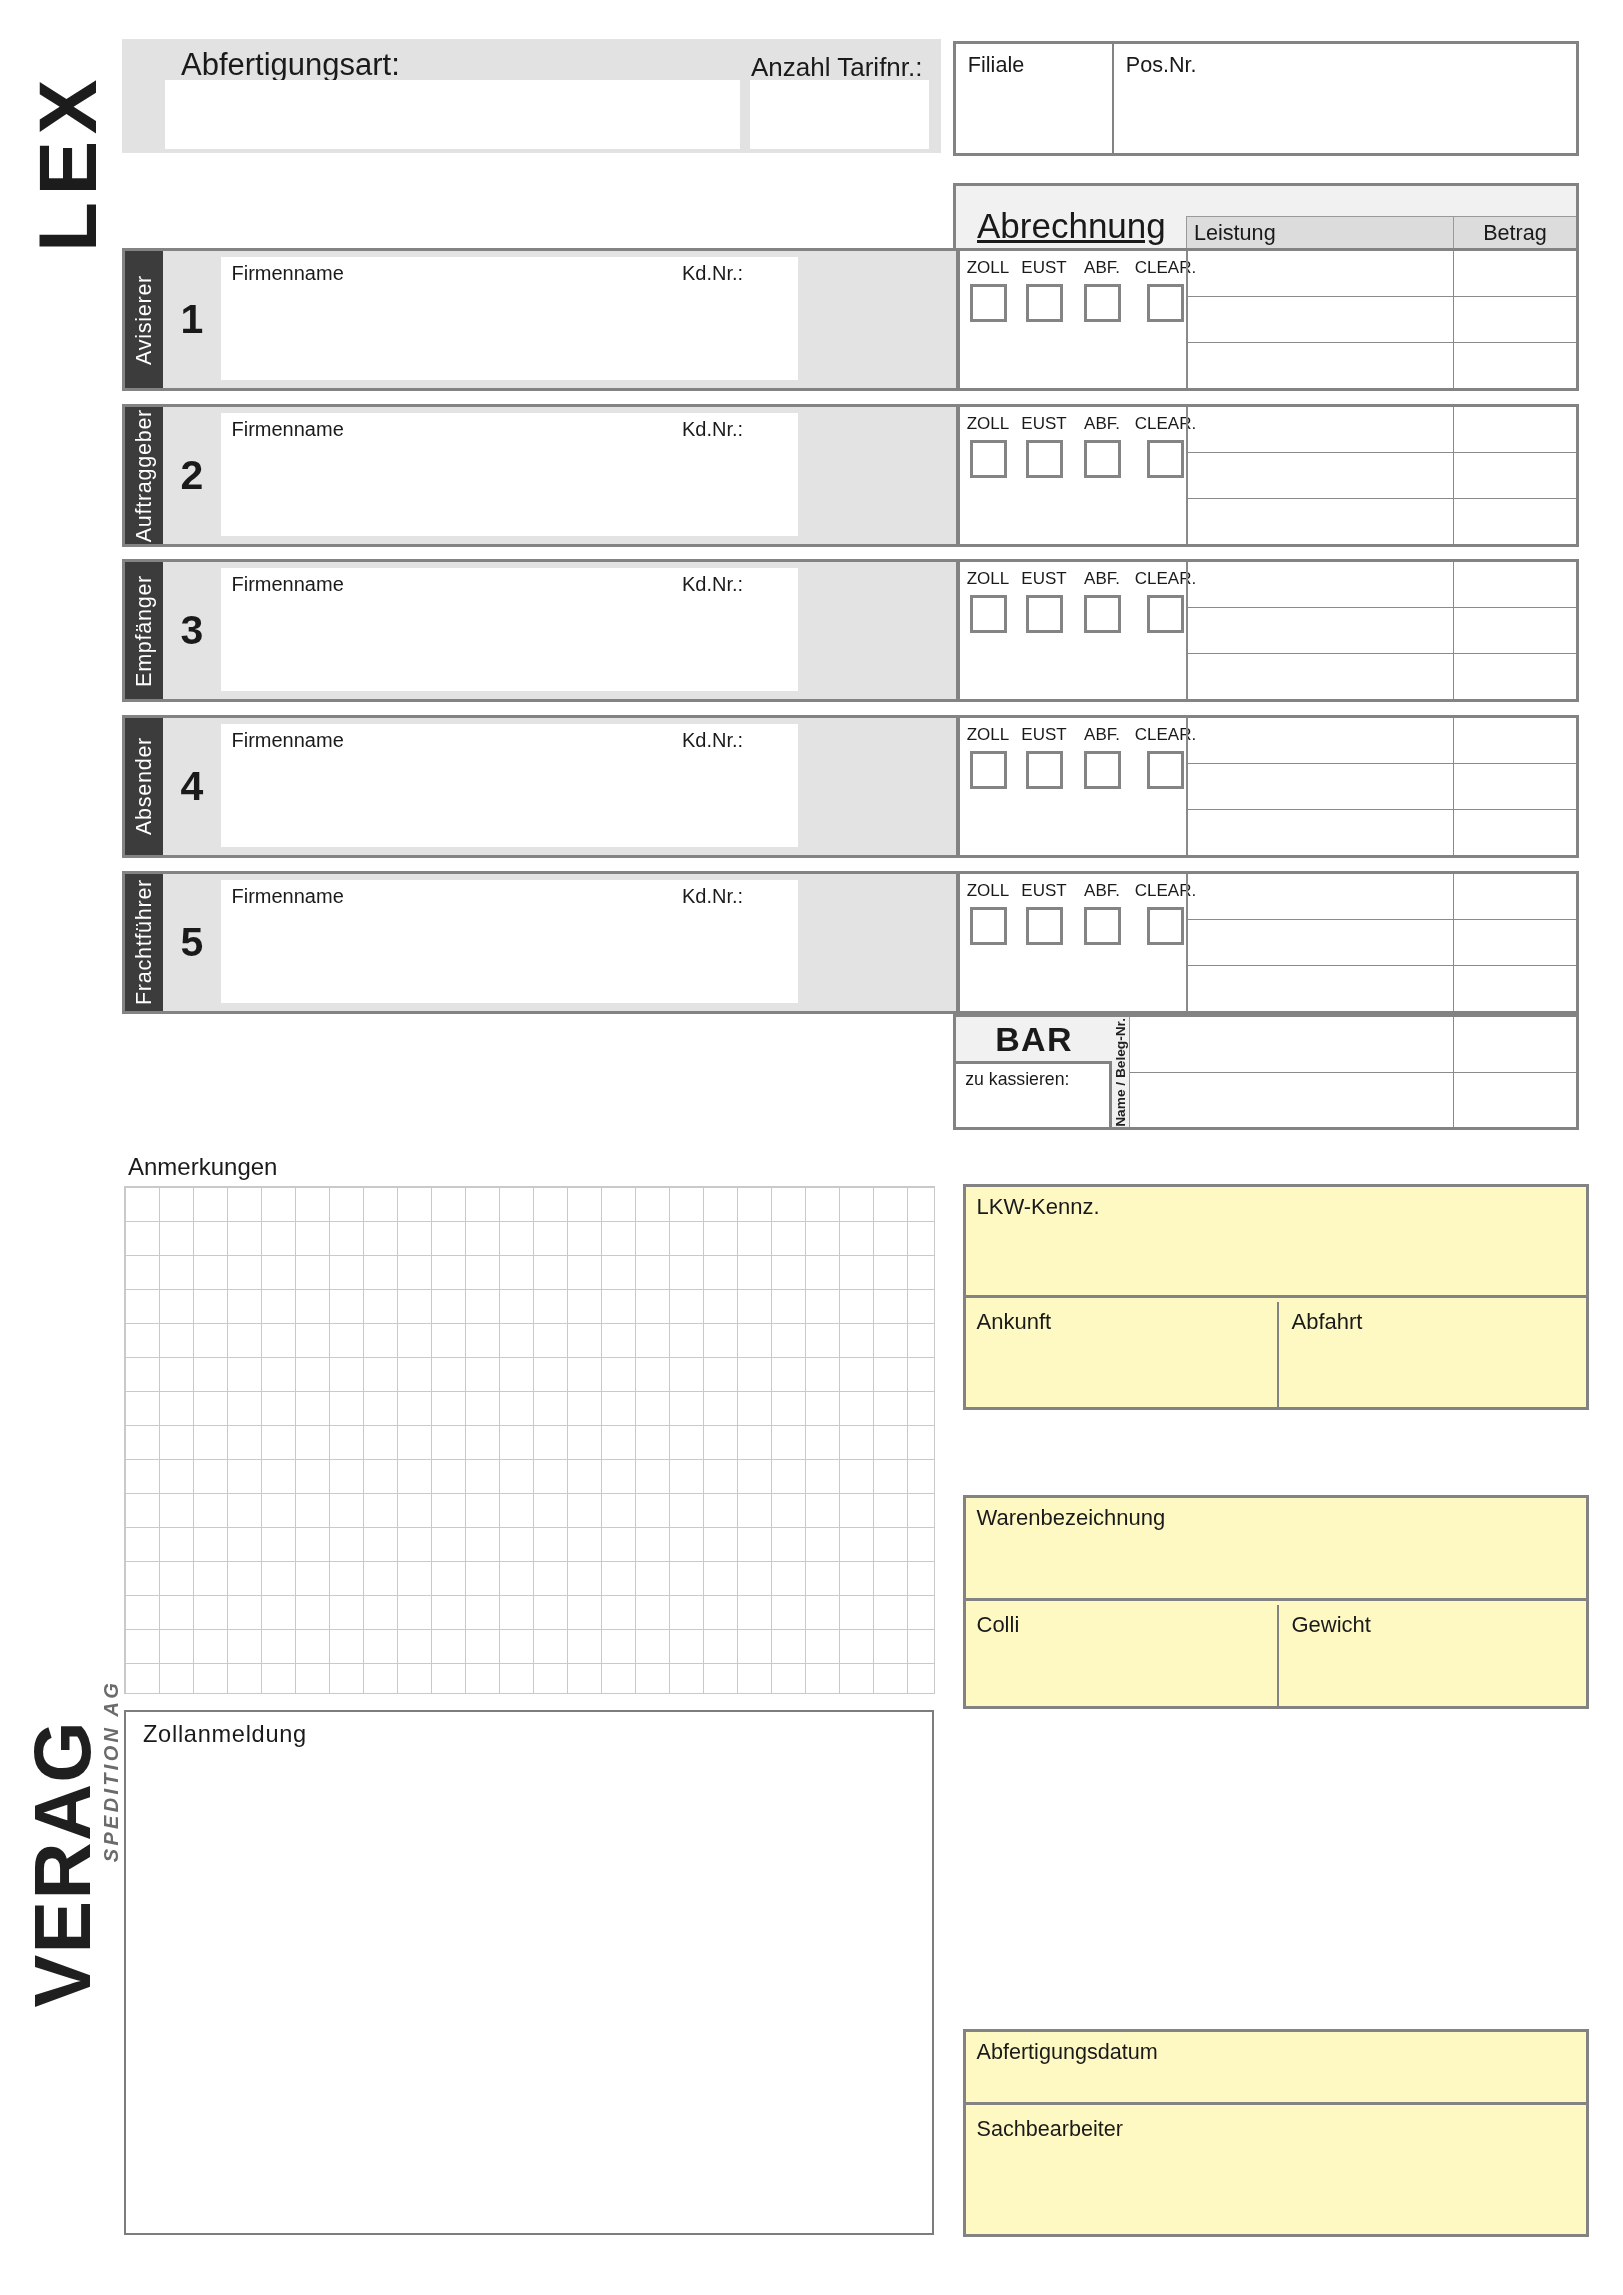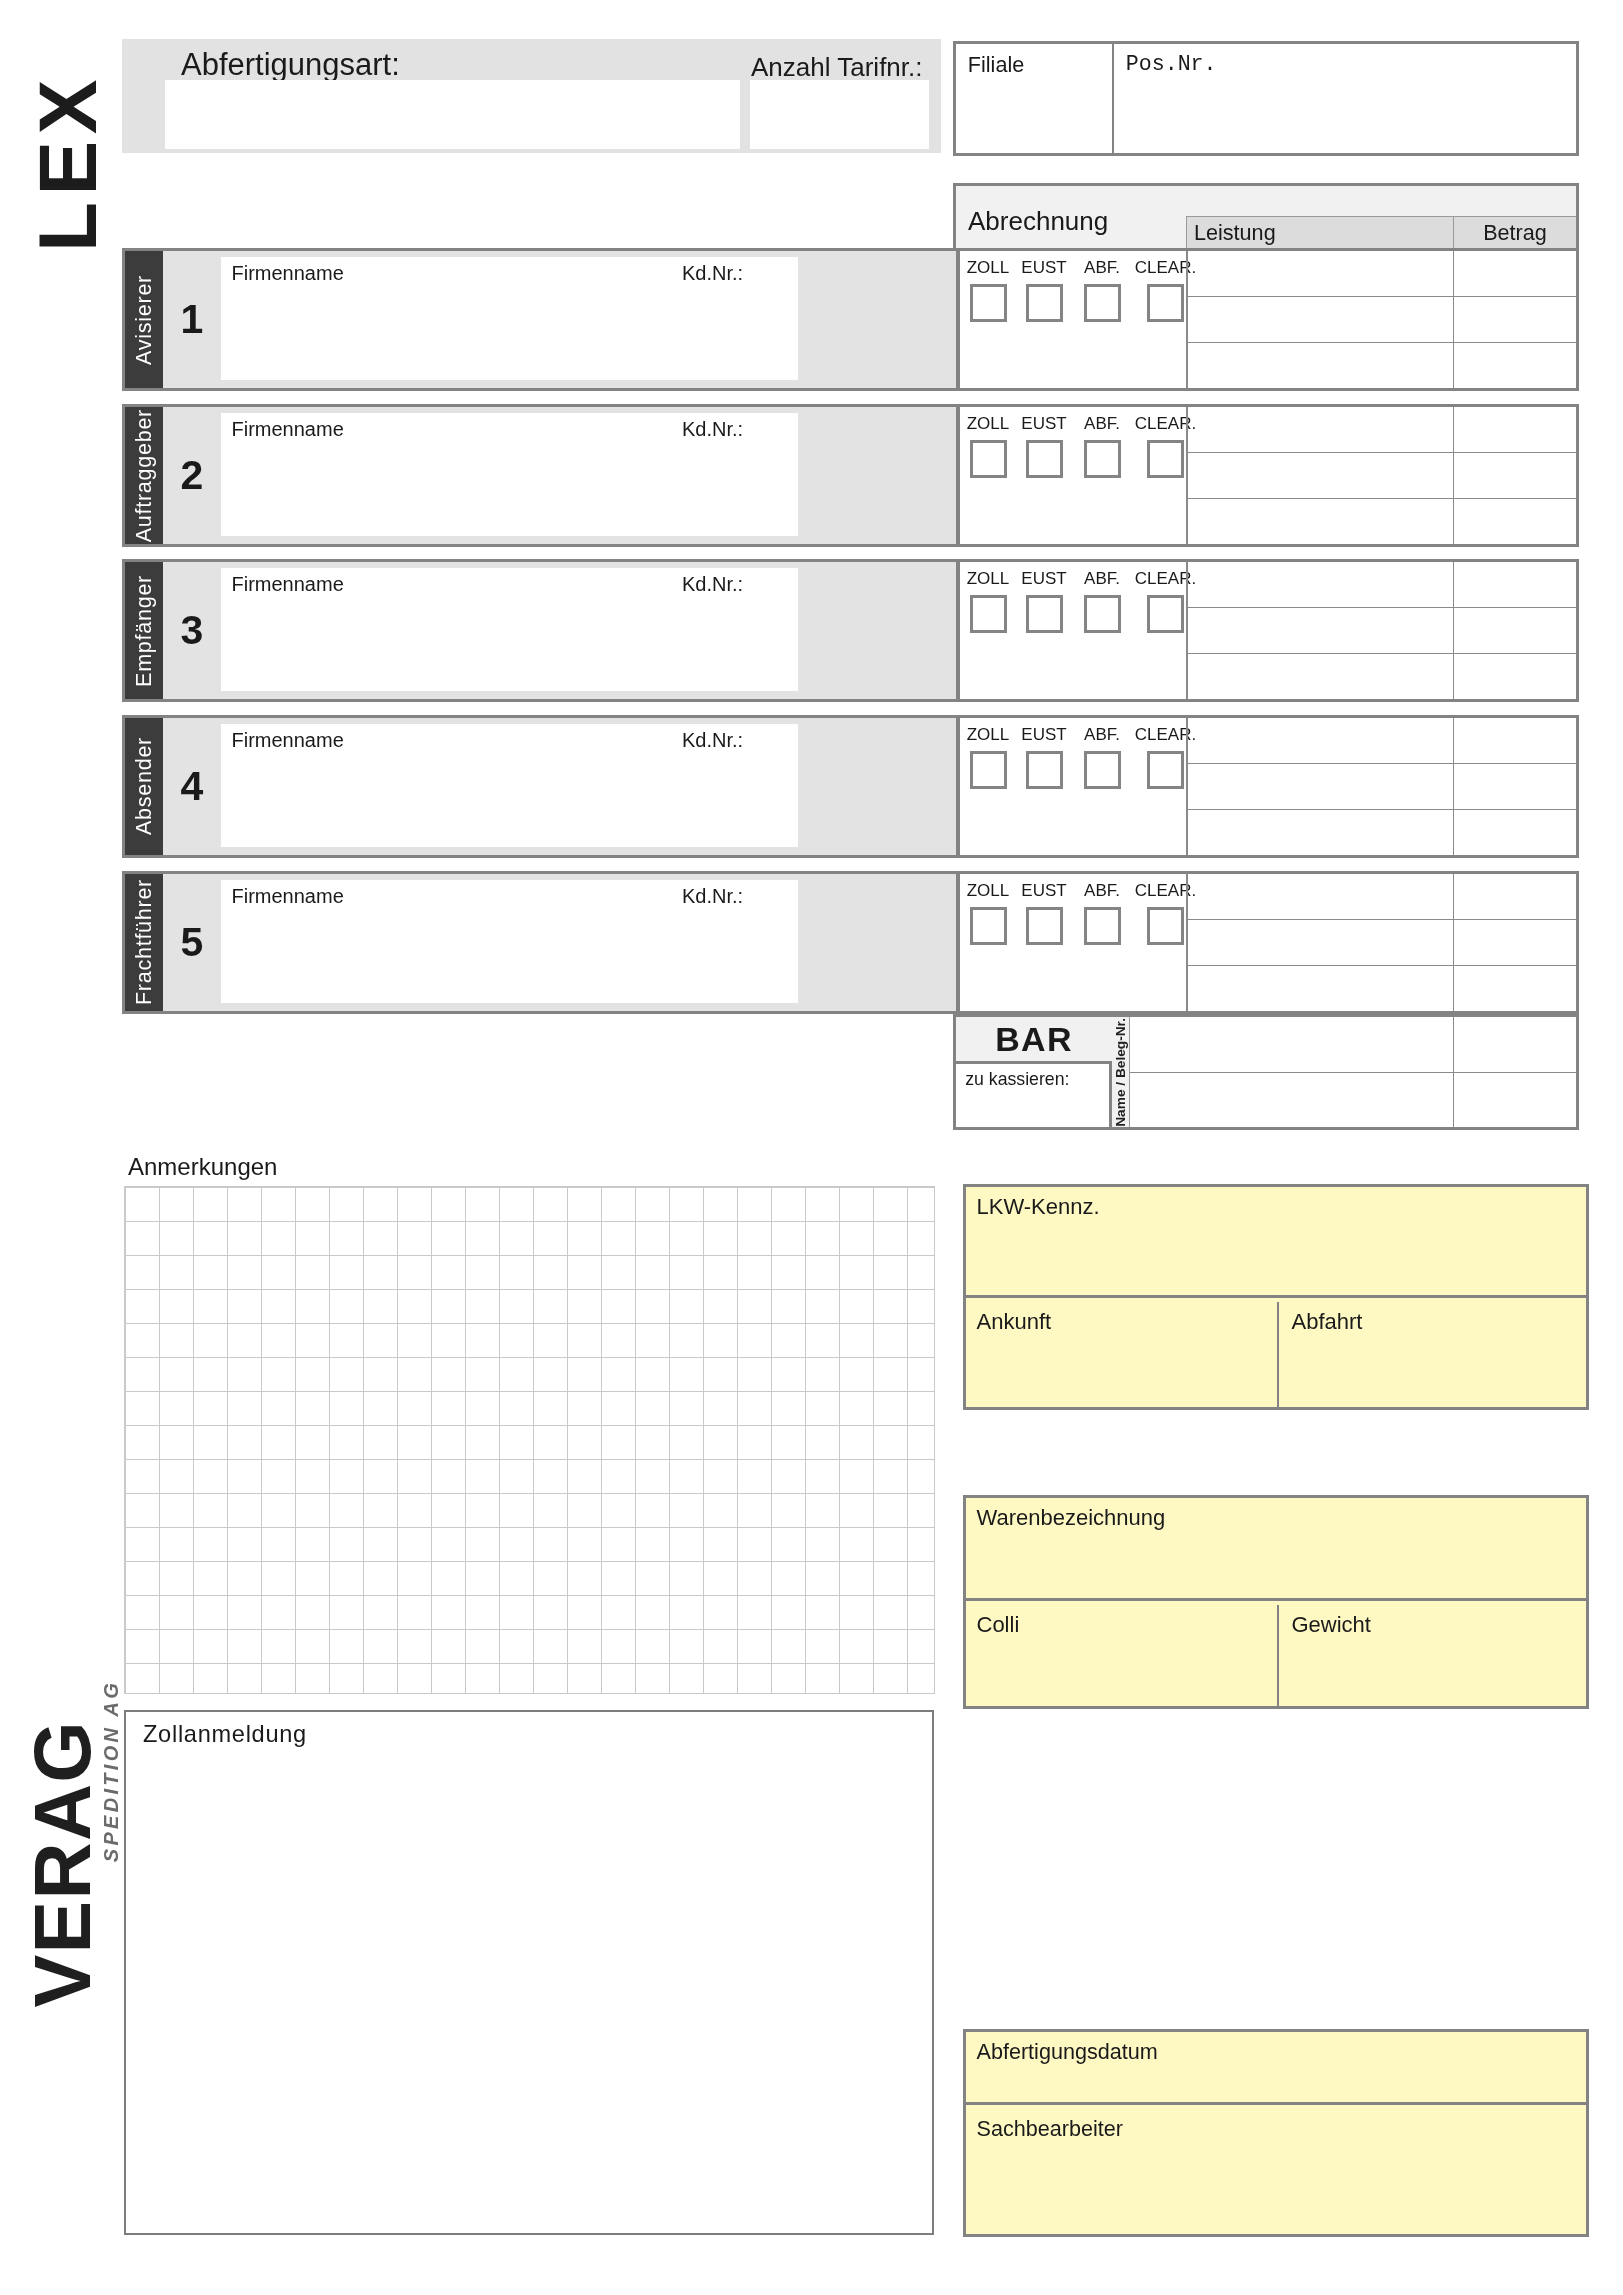--- a/index.html
+++ b/index.html
@@ -32,21 +32,21 @@
   .band-input1{position:absolute;left:43px;top:41px;width:575px;height:69px;background:#fff;}
   .band-input2{position:absolute;left:628px;top:41px;width:179px;height:69px;background:#fff;}
 
   
   .filbox{left:953px;top:41px;width:626px;height:115px;border:3.9px solid var(--bd);background:#fff;}
   .fil-div{position:absolute;left:156px;top:0;bottom:0;width:2px;background:var(--bd);}
   .cell-label{position:absolute;left:11.8px;top:7.9px;font-size:21.6px;}
 
   
   .abr{left:953px;top:183px;width:626px;height:65px;border:3.9px solid var(--bd);border-bottom:none;background:var(--panel);}
-  .abr-title{position:absolute;left:12px;top:19.6px;font-size:26px;}
+  .abr-title{position:absolute;left:21px;top:19.6px;font-size:35px;text-decoration:underline;}
   .abr-cell{position:absolute;top:30px;bottom:0;background:var(--hcell);border-left:1.3px solid var(--cellline);border-top:1.3px solid var(--cellline);display:flex;align-items:center;font-size:21.6px;}
   .abr-leistung{left:230px;width:267px;padding-left:7px;}
   .abr-betrag{left:497px;right:0;justify-content:center;}
 
   
   .pblock{left:122px;width:1457px;height:143px;border:3.9px solid var(--bd);background:#e3e3e3;}
   .pb-strip{position:absolute;left:0;top:0;bottom:0;width:38px;background:var(--strip);display:flex;align-items:center;justify-content:center;}
   .pb-strip .vtext{color:#fff;font-size:21.6px;letter-spacing:0.7px;}
   .pb-num{position:absolute;left:38px;top:0;bottom:0;width:58px;display:flex;align-items:center;justify-content:center;font-size:41px;font-weight:bold;}
   .pb-inner{position:absolute;left:96px;top:5.9px;width:577px;height:123px;background:#fff;}
@@ -118,21 +118,21 @@
     <span class="band-label2">Anzahl Tarifnr.:</span>
     <div class="band-input1"></div>
     <div class="band-input2"></div>
   </div>
 
   <div class="abs filbox">
     <div style="position:absolute;left:0;top:0;bottom:0;width:160px;">
       <span class="cell-label">Filiale</span>
     </div>
     <div class="fil-div"></div>
-    <div style="position:absolute;left:158px;top:0;bottom:0;right:0;font-family:Liberation Mono, monospace;">
+    <div style="position:absolute;left:158px;top:0;bottom:0;right:0;">
       <span class="cell-label">Pos.Nr.</span>
     </div>
   </div>
 
   <div class="abs abr">
     <span class="abr-title">Abrechnung</span>
     <div class="abr-cell abr-leistung">
       <span>Leistung</span>
     </div>
     <div class="abr-cell abr-betrag">

